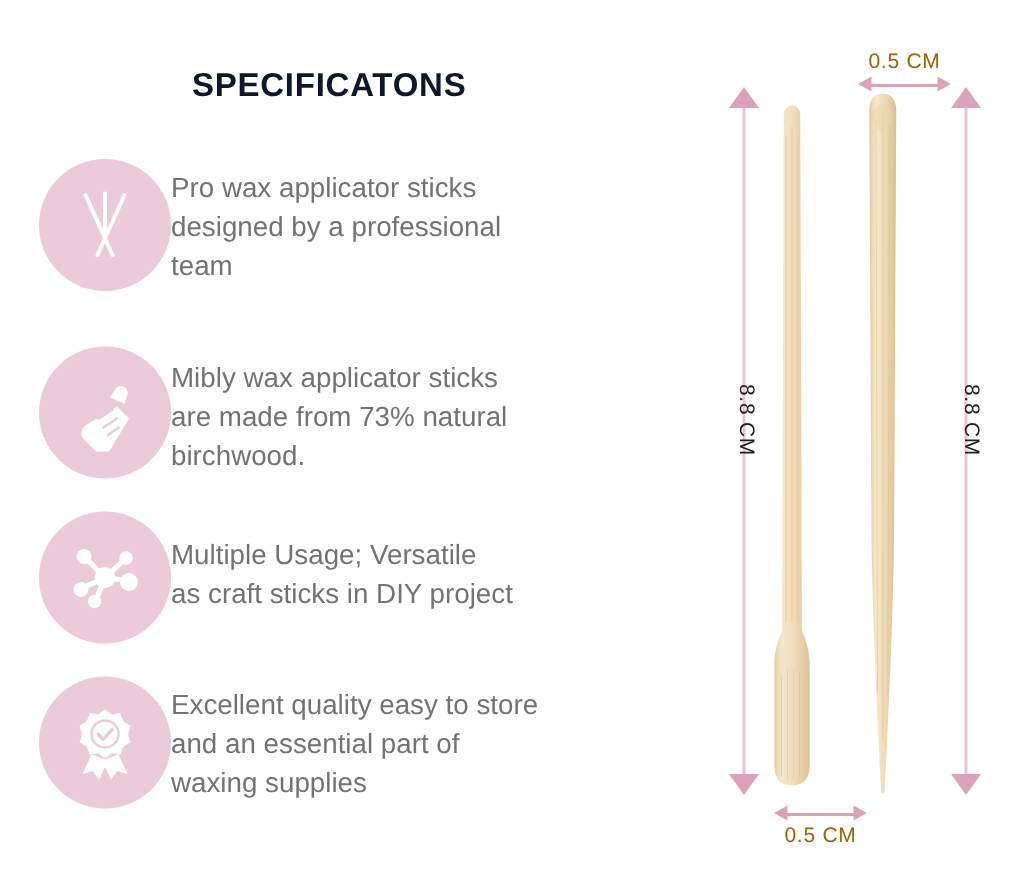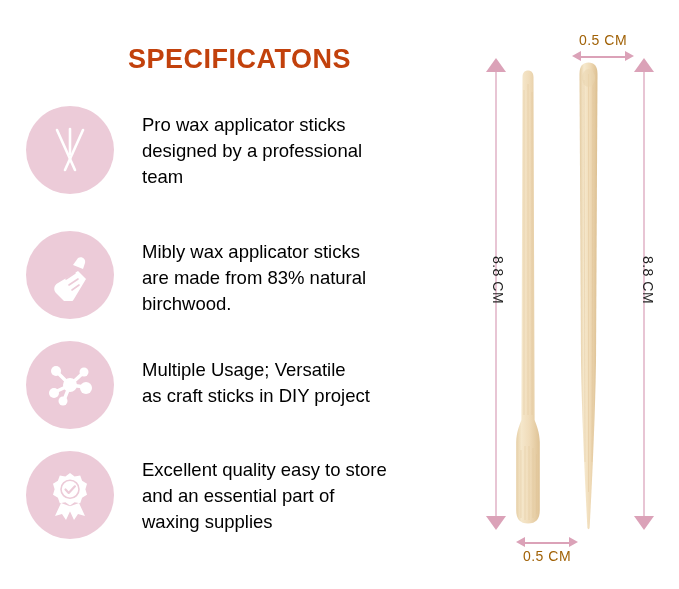--- a/index.html
+++ b/index.html
@@ -11,47 +11,46 @@
     position:relative;
   }
   .page{position:relative;width:679px;height:589px;}
 
   
   .left-col{
     position:absolute;left:0;top:0;width:462px;height:589px;
   }
   .spec-title{
     position:absolute;left:128px;top:44px;
-    font-size:27px;font-weight:bold;
+    font-size:22px;font-weight:bold;
     letter-spacing:.5px;
-    color:#c2410c;
+    color:#0f172a;
     white-space:nowrap;
   }
 
   .feature{
     position:absolute;left:26px;
     display:flex;align-items:flex-start;
   }
   .feature-0{top:106px;}
   .feature-1{top:231px;}
   .feature-2{top:341px;}
   .feature-3{top:451px;}
 
   .icon-circle{
     width:88px;height:88px;border-radius:50%;
     background:#eccbd8;
     flex:0 0 88px;
     display:flex;align-items:center;justify-content:center;
   }
   .feature-text{
-    margin-left:28px;
     margin-top:8px;
     font-size:18.5px;
     line-height:26px;
-    color:#000000;
+    color:#737373;
     font-weight:300;
     max-width:310px;
     white-space:pre-line;
   }
   .feature-0 .feature-text{margin-top:6px;}
   .feature-2 .feature-text{margin-top:16px;}
   .feature-3 .feature-text{margin-top:6px;}
 
   
   .right-col{
@@ -157,21 +156,21 @@
             <path d="M12 44 c-3 -3 -2 -8 2 -10 l20 -12 8 8 -12 20 c-2 4 -7 5 -10 2 z"></path>
           </g>
           <g stroke="#eccbd8" stroke-width="1.6" stroke-linecap="round">
             <line x1="22" y1="30" x2="31" y2="24"></line>
             <line x1="25" y1="36" x2="34" y2="30"></line>
             <line x1="28" y1="41" x2="35" y2="36"></line>
           </g>
         </svg>
       </div>
       <div class="feature-text">Mibly wax applicator sticks
-are made from 83% natural
+are made from 73% natural
 birchwood.</div>
     </div>
 
     <div class="feature feature-3">
       <div class="icon-circle">
         <svg class="icon-svg" width="52" height="52" viewBox="0 0 52 52" aria-hidden="true">
           <g fill="#ffffff">
             <path d="M17 34 l-6 13 7 -2 4 6 6 -13 z"></path>
             <path d="M35 34 l6 13 -7 -2 -4 6 -6 -13 z"></path>
             <path d="M26 4 l4.6 3.4 5.6 -1 1.9 5.4 4.9 3 -1.6 5.5 1.6 5.5 -4.9 3 -1.9 5.4 -5.6 -1 -4.6 3.4 -4.6 -3.4 -5.6 1 -1.9 -5.4 -4.9 -3 1.6 -5.5 -1.6 -5.5 4.9 -3 1.9 -5.4 5.6 1 z"></path>

